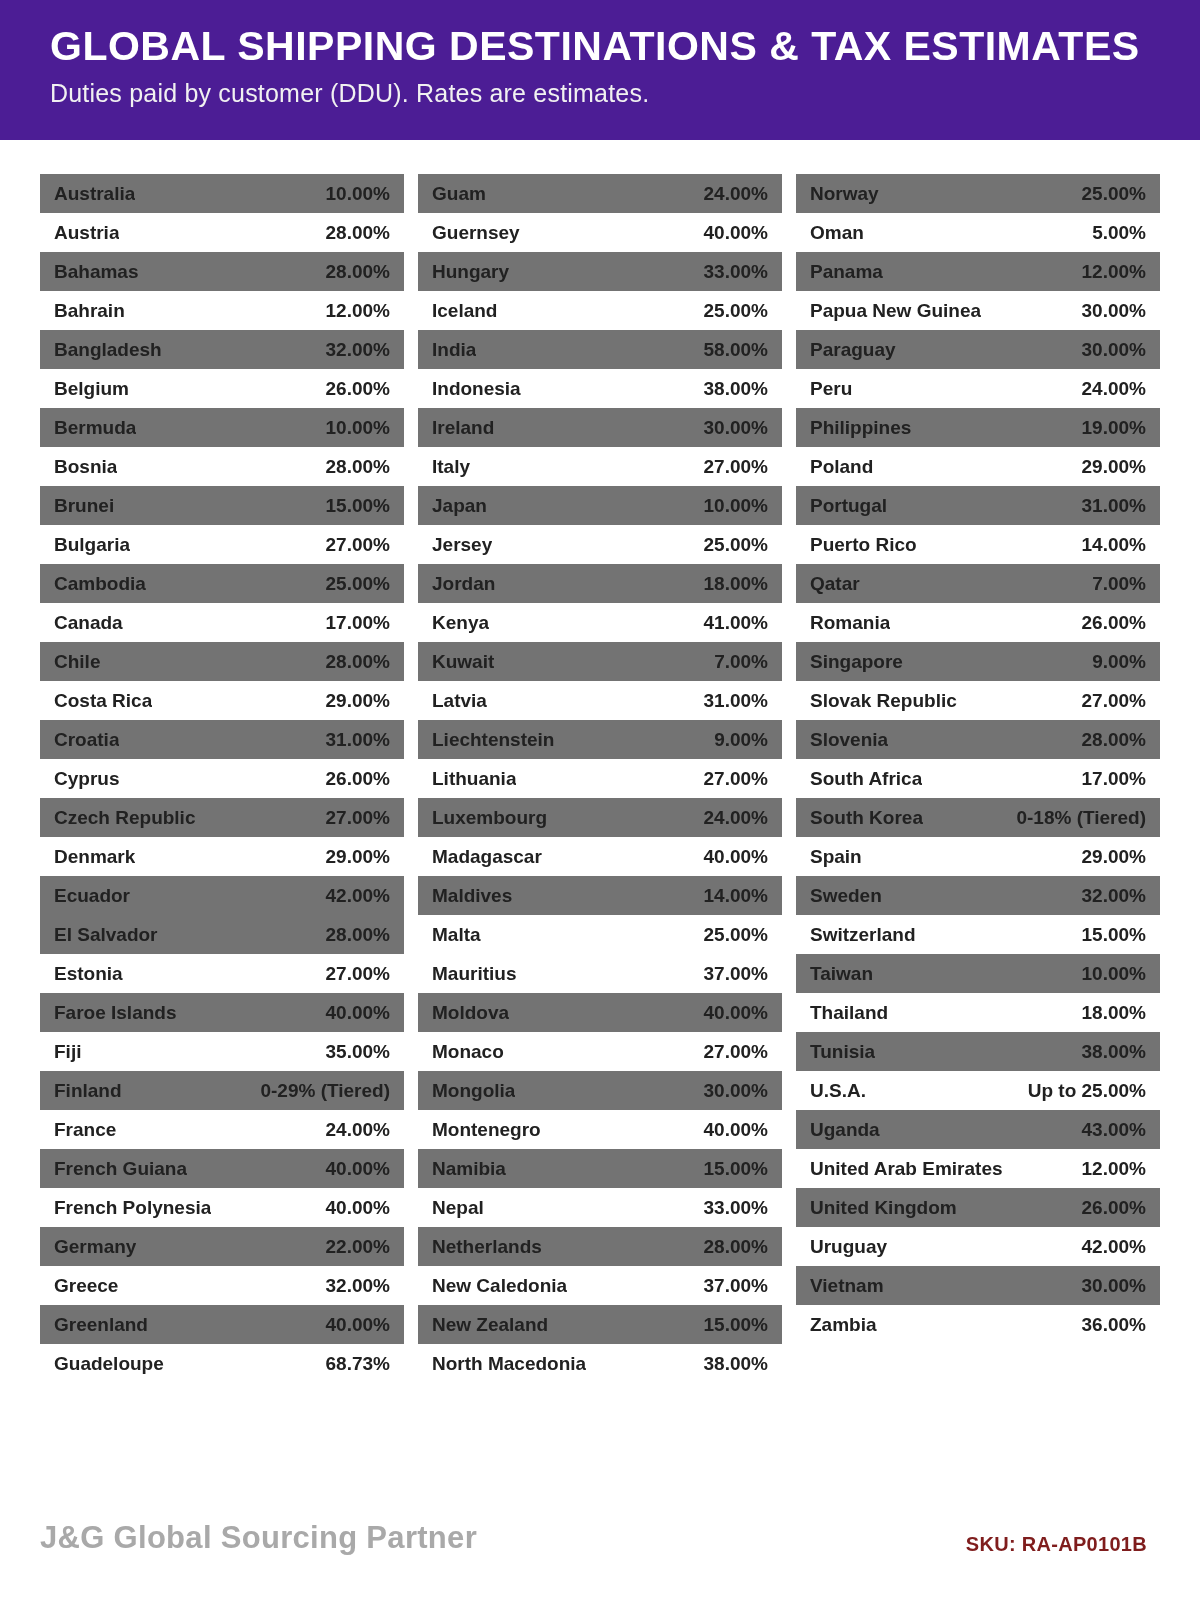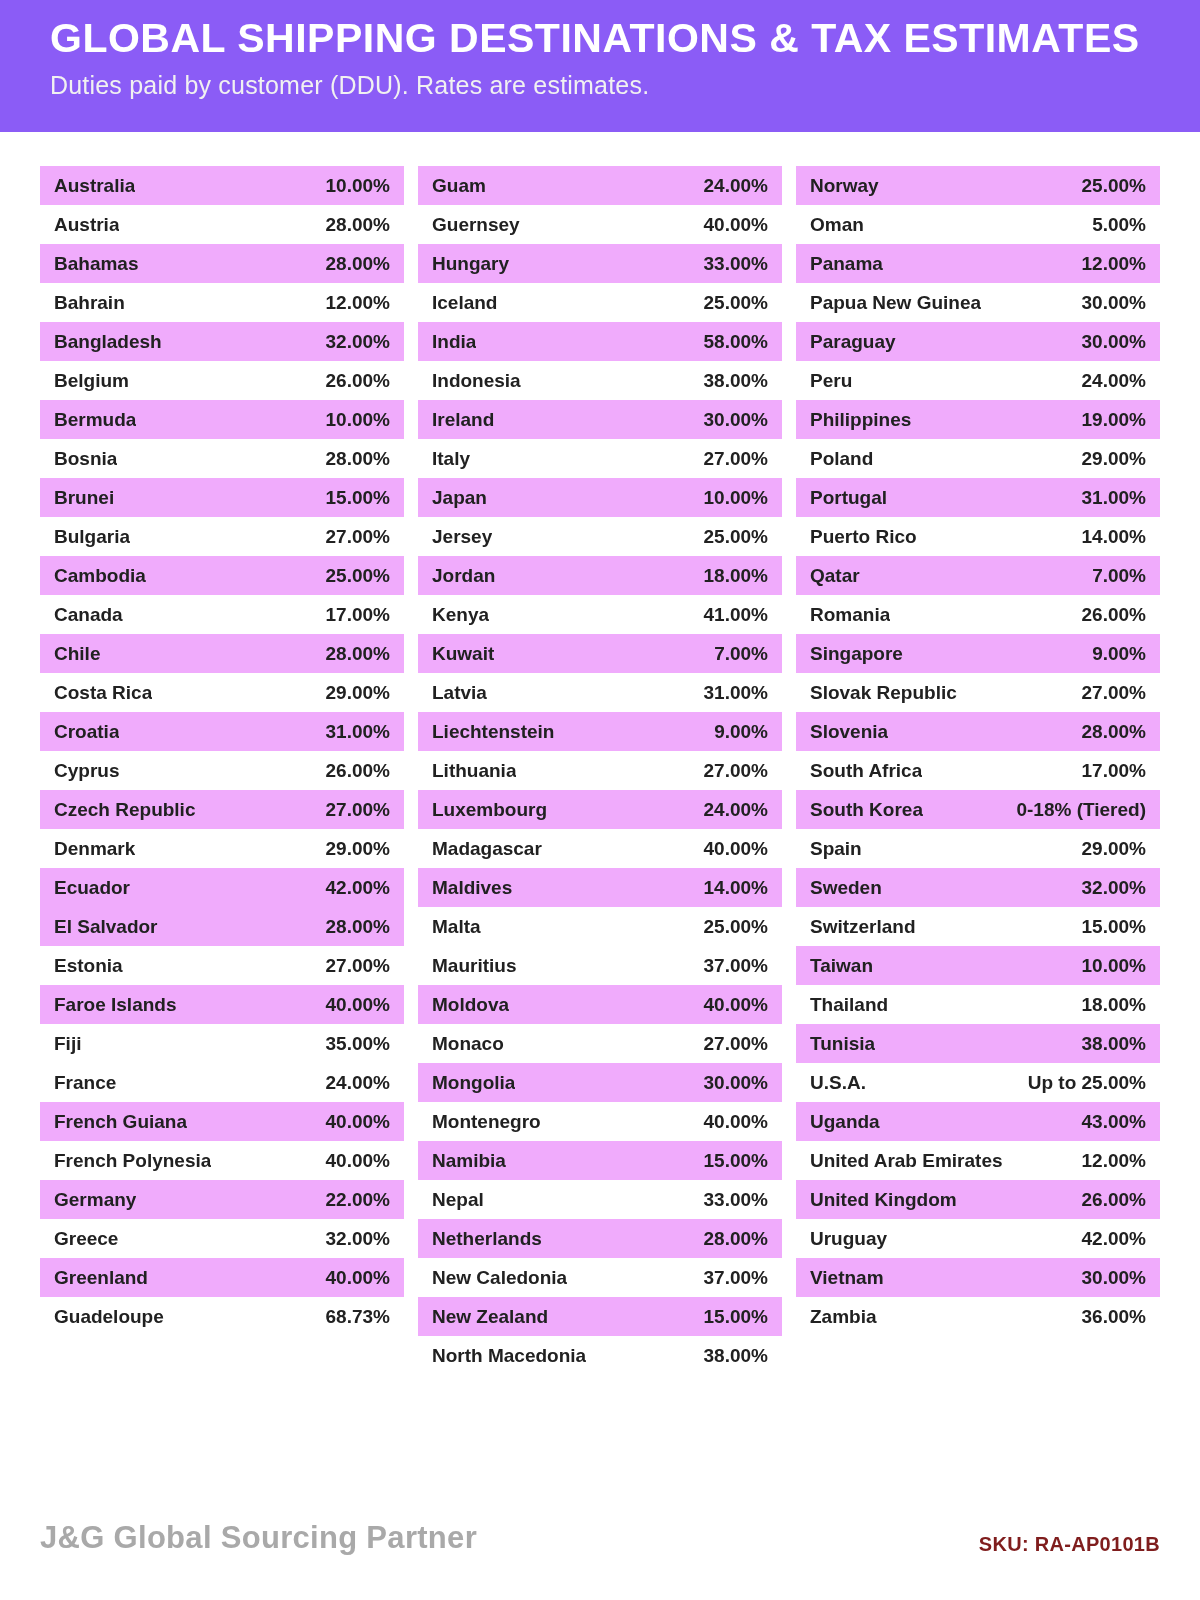--- a/index.html
+++ b/index.html
@@ -9,22 +9,22 @@
     background: #ffffff;
   }
   .page {
     width: 1200px;
     height: 1600px;
     background: #ffffff;
     position: relative;
     overflow: hidden;
   }
   .banner {
-    background: #8b5cf6;
-    padding: 16px 50px 32px 50px;
+    background: #4c1d95;
+    padding: 24px 50px 32px 50px;
   }
   .banner h1 {
     margin: 0;
     color: #ffffff;
     font-size: 41px;
     font-weight: 800;
     letter-spacing: 0.5px;
     line-height: 1.1;
     white-space: nowrap;
   }
@@ -50,36 +50,36 @@
     justify-content: space-between;
     align-items: center;
     height: 39px;
     padding: 0 14px;
     font-size: 19px;
     font-weight: 700;
     color: #212121;
     background: #ffffff;
   }
   .row.alt {
-    background: #f0abfc;
+    background: #737373;
   }
   .row .country {
     white-space: nowrap;
     overflow: hidden;
     text-overflow: ellipsis;
     margin-right: 10px;
   }
   .row .rate {
     white-space: nowrap;
     text-align: right;
   }
   .footer {
     position: absolute;
     left: 40px;
-    right: 40px;
+    right: 53px;
     bottom: 44px;
     display: flex;
     justify-content: space-between;
     align-items: flex-end;
   }
   .footer .brand {
     font-size: 31px;
     font-weight: 800;
     color: #a9a9a9;
     letter-spacing: 0.3px;
@@ -188,20 +188,24 @@
           <span class="rate">27.00%</span>
         </div>
         <div class="row alt">
           <span class="country">Faroe Islands</span>
           <span class="rate">40.00%</span>
         </div>
         <div class="row">
           <span class="country">Fiji</span>
           <span class="rate">35.00%</span>
         </div>
+        <div class="row alt">
+          <span class="country">Finland</span>
+          <span class="rate">0-29% (Tiered)</span>
+        </div>
         <div class="row">
           <span class="country">France</span>
           <span class="rate">24.00%</span>
         </div>
         <div class="row alt">
           <span class="country">French Guiana</span>
           <span class="rate">40.00%</span>
         </div>
         <div class="row">
           <span class="country">French Polynesia</span>

